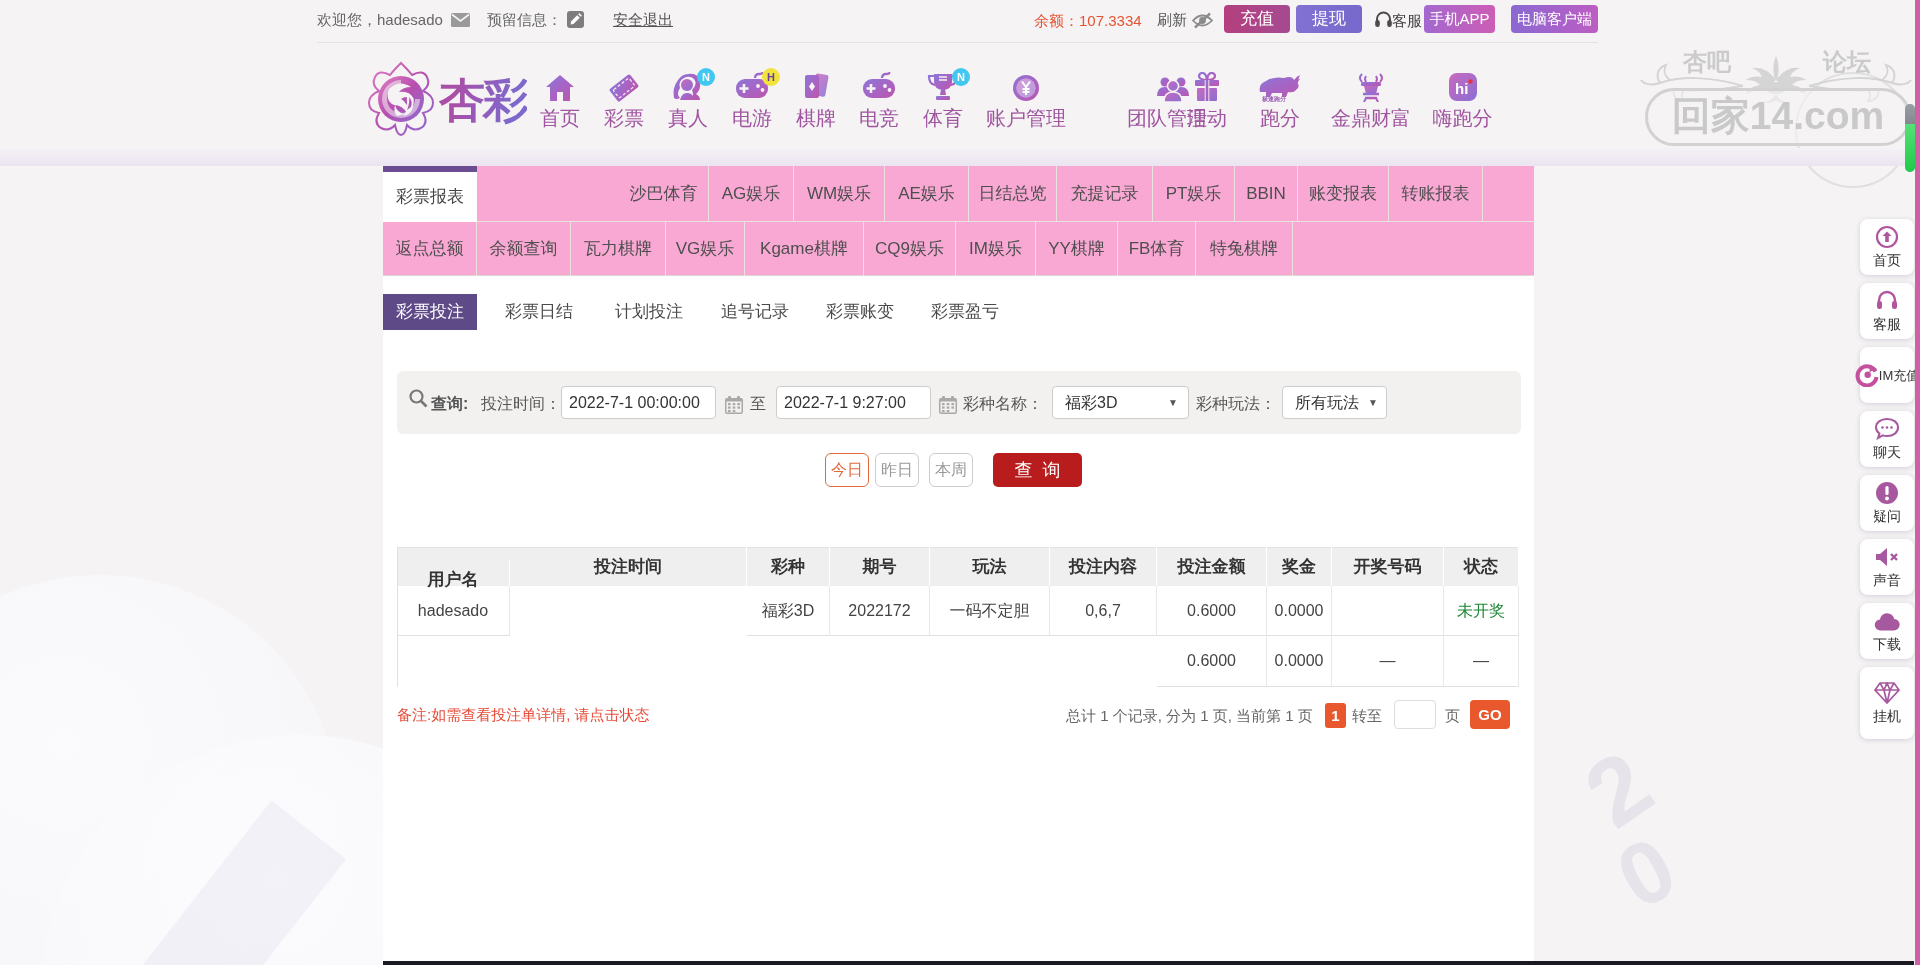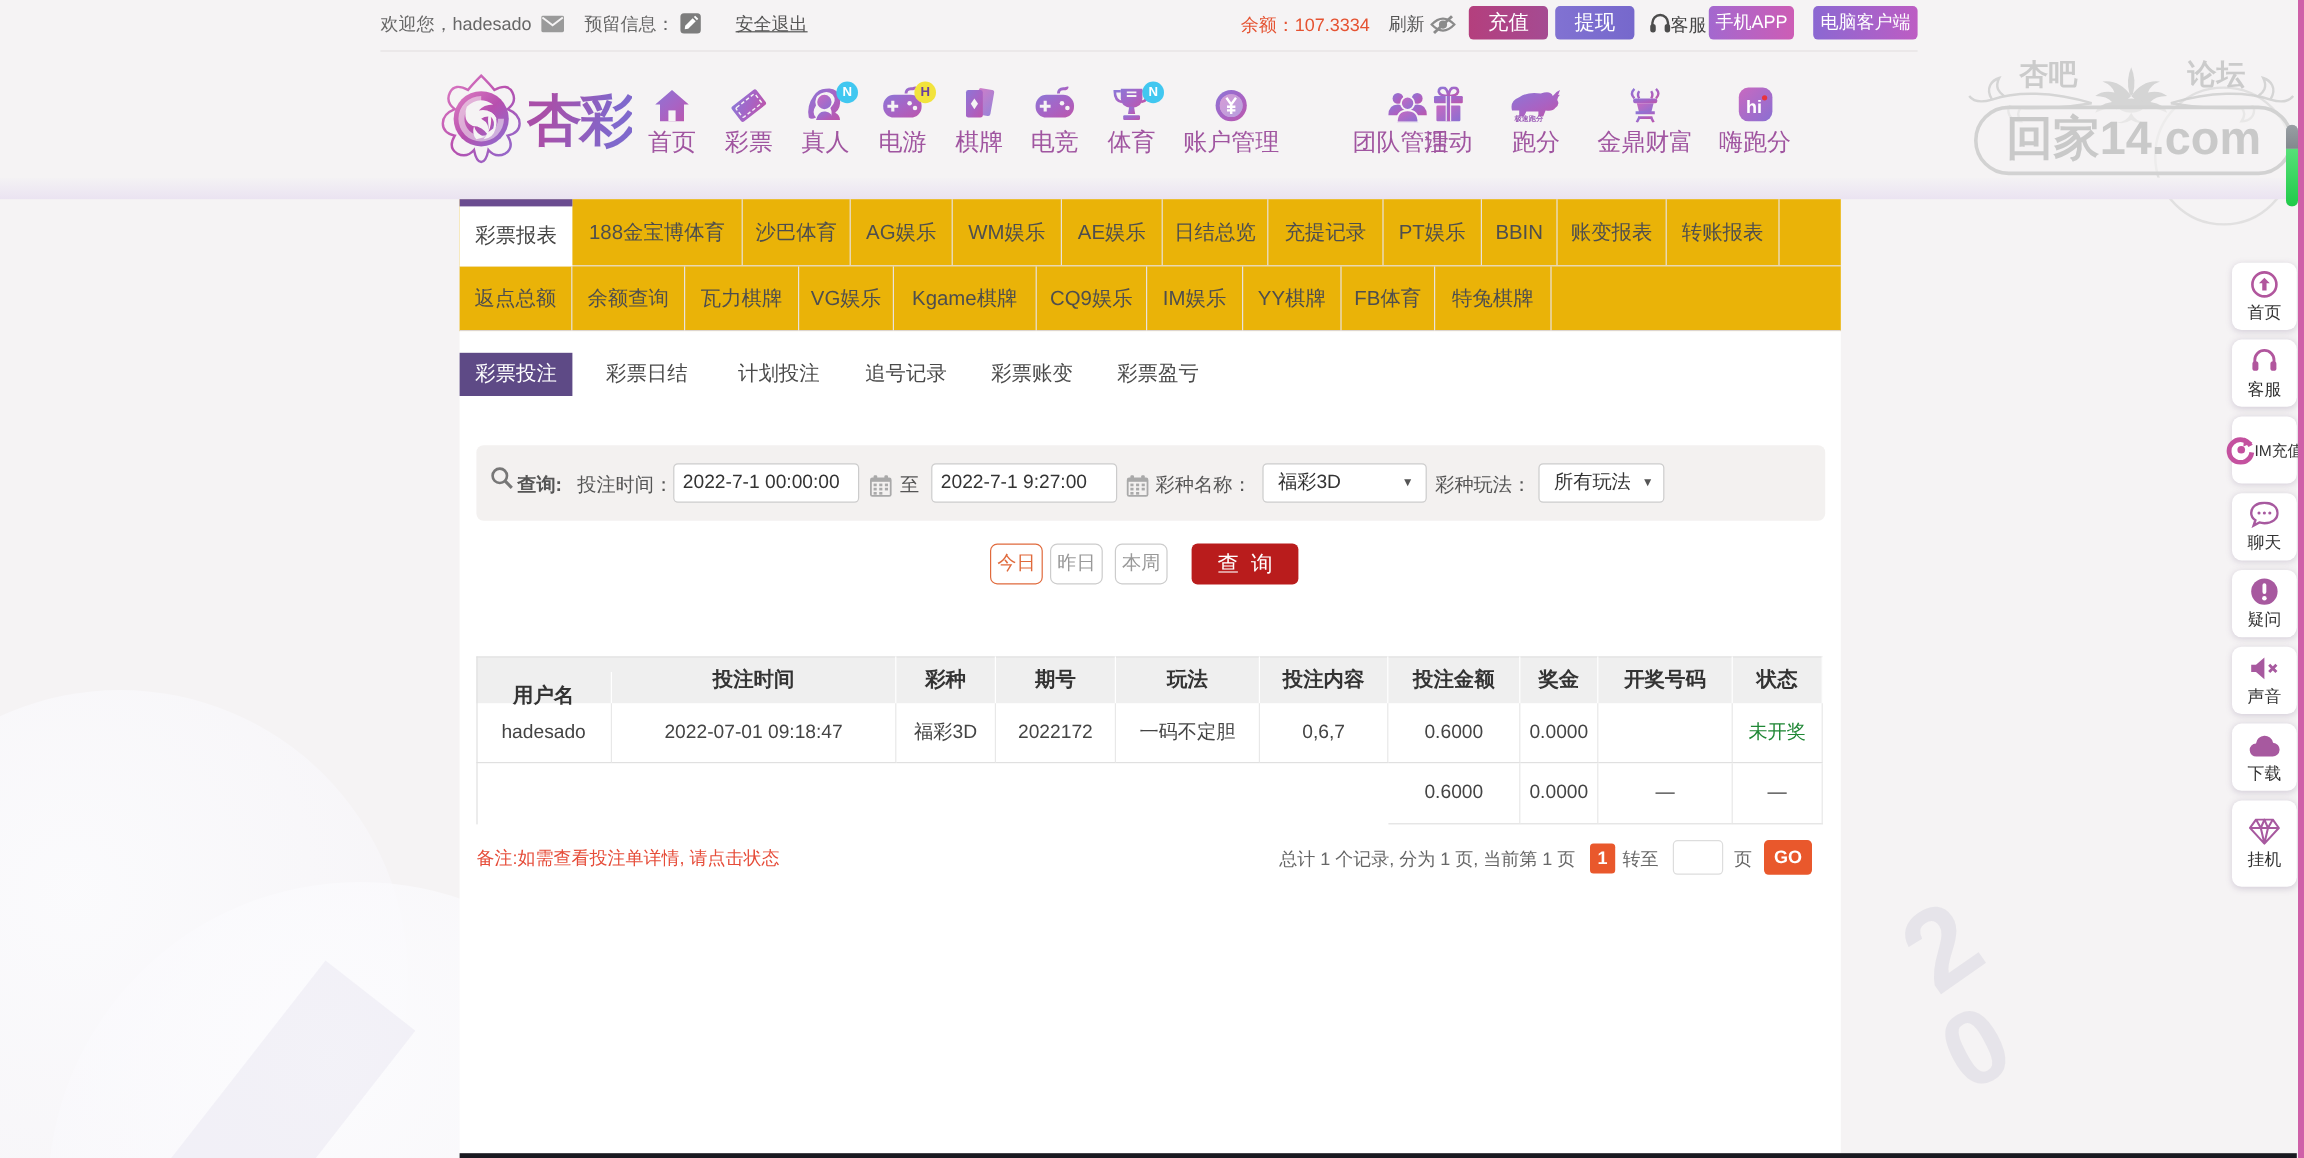--- a/index.html
+++ b/index.html
@@ -273,27 +273,26 @@
         <svg width="30" height="30" viewBox="0 0 30 30">
           <rect x="1" y="1" width="28" height="28" rx="8" fill="url(#pg2)"></rect>
           <text x="7" y="22" font-size="15" font-weight="bold" fill="#fff">hi</text>
           <circle cx="22.5" cy="9.5" r="2.2" fill="#e8333d"></circle>
         </svg>
       </span>
     </div>
     <div style="margin-top:3px;font-size:20px;color:#a055a0;white-space:nowrap">嗨跑分</div>
   </div>
 
-<div class="ab" style="left:383px;top:166px;width:1151px;height:110px;background:#eab308;border-bottom:1px solid #ddd5d0">
+<div class="ab" style="left:383px;top:166px;width:1151px;height:110px;background:#f9a8d4;border-bottom:1px solid #ddd5d0">
 <div class="ab" style="left:0;top:55px;width:1151px;height:1px;background:#e9e2dd"></div>
 <div class="ab" style="left:0;top:0;width:94px;height:56px;background:#fff">
       <div style="height:6px;background:#6a4c90"></div>
       <div style="text-align:center;line-height:49px;font-size:17px;color:#444">彩票报表</div>
     </div>
-<div class="ab" style="left:94px;top:0;width:142px;height:55px;border-right:1px solid #e9e2dd;text-align:center;line-height:55px;font-size:17px;color:#4e4e4e">188金宝博体育</div>
 <div class="ab" style="left:236px;top:0;width:90px;height:55px;border-right:1px solid #e9e2dd;text-align:center;line-height:55px;font-size:17px;color:#4e4e4e">沙巴体育</div>
 <div class="ab" style="left:326px;top:0;width:85px;height:55px;border-right:1px solid #e9e2dd;text-align:center;line-height:55px;font-size:17px;color:#4e4e4e">AG娱乐</div>
 <div class="ab" style="left:411px;top:0;width:91px;height:55px;border-right:1px solid #e9e2dd;text-align:center;line-height:55px;font-size:17px;color:#4e4e4e">WM娱乐</div>
 <div class="ab" style="left:502px;top:0;width:84px;height:55px;border-right:1px solid #e9e2dd;text-align:center;line-height:55px;font-size:17px;color:#4e4e4e">AE娱乐</div>
 <div class="ab" style="left:586px;top:0;width:88px;height:55px;border-right:1px solid #e9e2dd;text-align:center;line-height:55px;font-size:17px;color:#4e4e4e">日结总览</div>
 <div class="ab" style="left:674px;top:0;width:96px;height:55px;border-right:1px solid #e9e2dd;text-align:center;line-height:55px;font-size:17px;color:#4e4e4e">充提记录</div>
 <div class="ab" style="left:770px;top:0;width:82px;height:55px;border-right:1px solid #e9e2dd;text-align:center;line-height:55px;font-size:17px;color:#4e4e4e">PT娱乐</div>
 <div class="ab" style="left:852px;top:0;width:63px;height:55px;border-right:1px solid #e9e2dd;text-align:center;line-height:55px;font-size:17px;color:#4e4e4e">BBIN</div>
 <div class="ab" style="left:915px;top:0;width:91px;height:55px;border-right:1px solid #e9e2dd;text-align:center;line-height:55px;font-size:17px;color:#4e4e4e">账变报表</div>
 <div class="ab" style="left:1006px;top:0;width:94px;height:55px;border-right:1px solid #e9e2dd;text-align:center;line-height:55px;font-size:17px;color:#4e4e4e">转账报表</div>
@@ -376,21 +375,20 @@
 <div class="ab" style="left:113px;top:0;width:237px;height:39px;font-size:17px;font-weight:bold;color:#333;text-align:center;line-height:39px;border-right:1px solid #fff">投注时间</div>
 <div class="ab" style="left:350px;top:0;width:83px;height:39px;font-size:17px;font-weight:bold;color:#333;text-align:center;line-height:39px;border-right:1px solid #fff">彩种</div>
 <div class="ab" style="left:433px;top:0;width:100px;height:39px;font-size:17px;font-weight:bold;color:#333;text-align:center;line-height:39px;border-right:1px solid #fff">期号</div>
 <div class="ab" style="left:533px;top:0;width:120px;height:39px;font-size:17px;font-weight:bold;color:#333;text-align:center;line-height:39px;border-right:1px solid #fff">玩法</div>
 <div class="ab" style="left:653px;top:0;width:107px;height:39px;font-size:17px;font-weight:bold;color:#333;text-align:center;line-height:39px;border-right:1px solid #fff">投注内容</div>
 <div class="ab" style="left:760px;top:0;width:110px;height:39px;font-size:17px;font-weight:bold;color:#333;text-align:center;line-height:39px;border-right:1px solid #fff">投注金额</div>
 <div class="ab" style="left:870px;top:0;width:65px;height:39px;font-size:17px;font-weight:bold;color:#333;text-align:center;line-height:39px;border-right:1px solid #fff">奖金</div>
 <div class="ab" style="left:935px;top:0;width:112px;height:39px;font-size:17px;font-weight:bold;color:#333;text-align:center;line-height:39px;border-right:1px solid #fff">开奖号码</div>
 <div class="ab" style="left:1047px;top:0;width:75px;height:39px;font-size:17px;font-weight:bold;color:#333;text-align:center;line-height:39px;border-right:1px solid #fff">状态</div>
 <div class="ab" style="left:0px;top:39px;width:113px;height:50px;font-size:16px;color:#444;text-align:center;line-height:50px;border-right:1px solid #e8e8e8;border-bottom:1px solid #e0e0e0">hadesado</div>
-<div class="ab" style="left:113px;top:39px;width:237px;height:50px;font-size:16px;color:#444;text-align:center;line-height:50px;border-right:1px solid #e8e8e8;border-bottom:1px solid #e0e0e0">2022-07-01 09:18:47</div>
 <div class="ab" style="left:350px;top:39px;width:83px;height:50px;font-size:16px;color:#444;text-align:center;line-height:50px;border-right:1px solid #e8e8e8;border-bottom:1px solid #e0e0e0">福彩3D</div>
 <div class="ab" style="left:433px;top:39px;width:100px;height:50px;font-size:16px;color:#444;text-align:center;line-height:50px;border-right:1px solid #e8e8e8;border-bottom:1px solid #e0e0e0">2022172</div>
 <div class="ab" style="left:533px;top:39px;width:120px;height:50px;font-size:16px;color:#444;text-align:center;line-height:50px;border-right:1px solid #e8e8e8;border-bottom:1px solid #e0e0e0">一码不定胆</div>
 <div class="ab" style="left:653px;top:39px;width:107px;height:50px;font-size:16px;color:#444;text-align:center;line-height:50px;border-right:1px solid #e8e8e8;border-bottom:1px solid #e0e0e0">0,6,7</div>
 <div class="ab" style="left:760px;top:39px;width:110px;height:50px;font-size:16px;color:#444;text-align:center;line-height:50px;border-right:1px solid #e8e8e8;border-bottom:1px solid #e0e0e0">0.6000</div>
 <div class="ab" style="left:870px;top:39px;width:65px;height:50px;font-size:16px;color:#444;text-align:center;line-height:50px;border-right:1px solid #e8e8e8;border-bottom:1px solid #e0e0e0">0.0000</div>
 <div class="ab" style="left:935px;top:39px;width:112px;height:50px;font-size:16px;color:#444;text-align:center;line-height:50px;border-right:1px solid #e8e8e8;border-bottom:1px solid #e0e0e0"></div>
 <div class="ab" style="left:1047px;top:39px;width:75px;height:50px;font-size:16px;color:#444;text-align:center;line-height:50px;border-right:1px solid #e8e8e8;border-bottom:1px solid #e0e0e0"><span style="color:#1f8735">未开奖</span></div>
 <div class="ab" style="left:760px;top:89px;width:110px;height:51px;font-size:16px;color:#444;text-align:center;line-height:50px;border-right:1px solid #e8e8e8;border-bottom:1px solid #e0e0e0">0.6000</div>
 <div class="ab" style="left:870px;top:89px;width:65px;height:51px;font-size:16px;color:#444;text-align:center;line-height:50px;border-right:1px solid #e8e8e8;border-bottom:1px solid #e0e0e0">0.0000</div>

